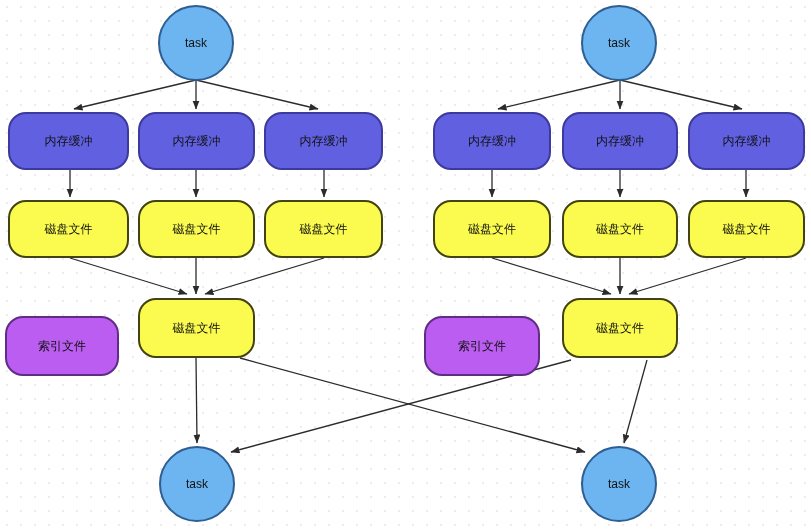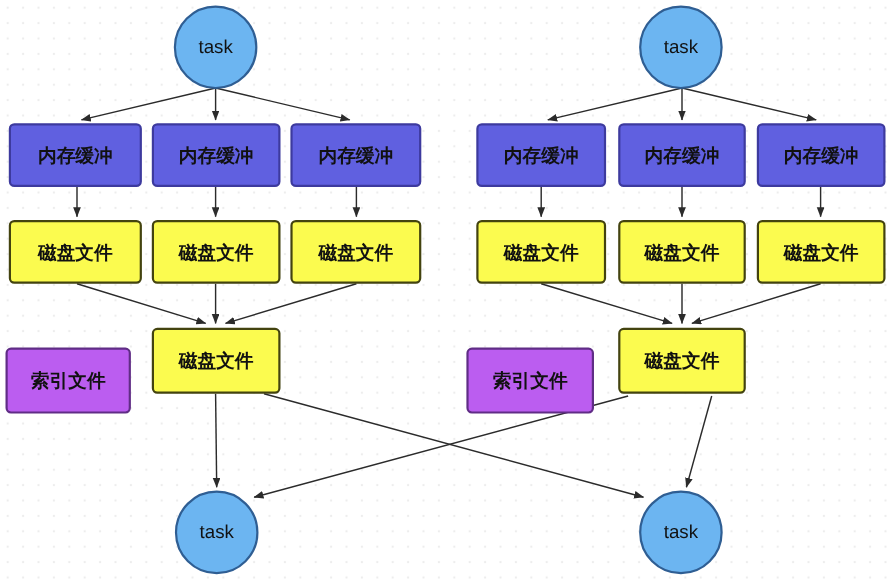--- a/index.html
+++ b/index.html
@@ -7,24 +7,24 @@
   #canvas{
     position:relative;width:811px;height:531px;overflow:hidden;
     background-color:#ffffff;
     background-image:radial-gradient(var(--dot-color,#ededed) 1px, transparent 1.4px);
     background-size:14px 14px;
   }
   svg.wires{position:absolute;left:0;top:0;z-index:1;}
   svg.wires line{stroke:var(--arrow,#2b2b2b);stroke-width:1.3;}
   .node{
     position:absolute;z-index:2;display:flex;align-items:center;justify-content:center;
-    box-sizing:border-box;font-size:17px;color:var(--label-text,#111);
+    box-sizing:border-box;font-size:12px;color:var(--label-text,#111);
     text-align:center;cursor:default;
   }
-  .rect{height:58px;border-radius:5px;border:2px solid;font-weight:bold;}
+  .rect{height:58px;border-radius:18px;border:2px solid;}
   .buffer{background:var(--buffer-fill,#6060e0);border-color:var(--buffer-border,#3d3a9e);}
   .disk{background:var(--disk-fill,#fbfb4f);border-color:var(--disk-border,#43430f);}
   .index{background:var(--index-fill,#bb5df0);border-color:var(--index-border,#602d86);margin-top:18px;}
   .circle{
     width:76px;height:76px;border-radius:50%;
     background:var(--task-fill,#6cb5f1);border:2px solid var(--task-border,#2f5e93);
   }
 </style>
 </head>
 <body>

